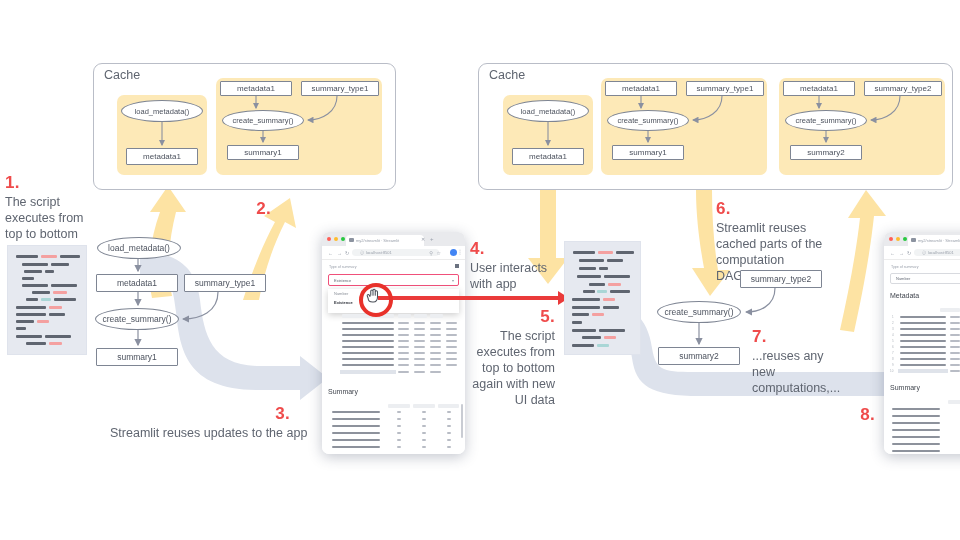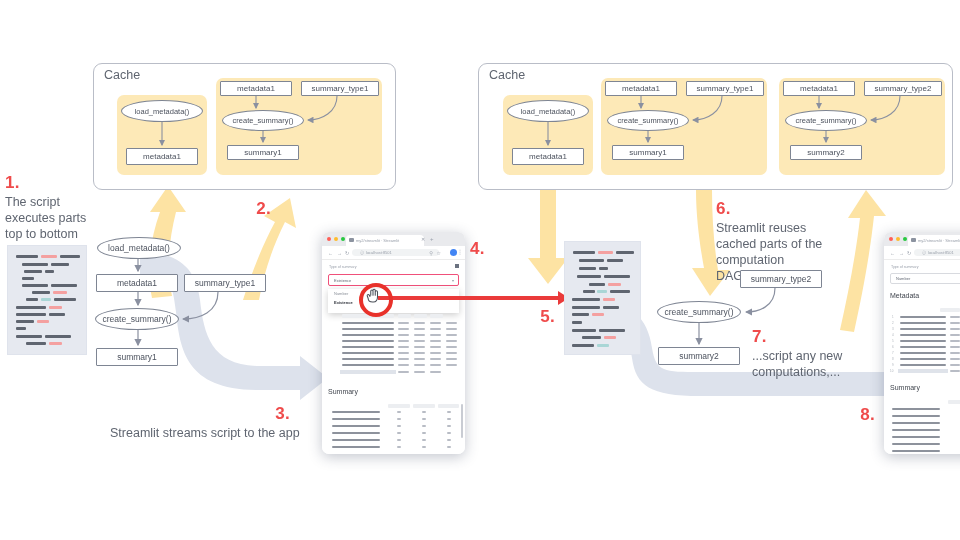--- a/index.html
+++ b/index.html
@@ -256,21 +256,21 @@
       <line x1="169" y1="67" x2="169" y2="78" stroke="#8a90a0" stroke-width="1.1" marker-end="url(#ah2)"></line>
       <path d="M243,32 C243,48 228,56 214,56" stroke="#8a90a0" stroke-width="1.1" fill="none" marker-end="url(#ah2)"></path>
       <line x1="340" y1="32" x2="340" y2="44" stroke="#8a90a0" stroke-width="1.1" marker-end="url(#ah2)"></line>
       <line x1="347" y1="67" x2="347" y2="78" stroke="#8a90a0" stroke-width="1.1" marker-end="url(#ah2)"></line>
       <path d="M421,32 C421,48 406,56 392,56" stroke="#8a90a0" stroke-width="1.1" fill="none" marker-end="url(#ah2)"></path>
     </svg>
   </div>
 
   <div class="abs" style="left:5px;top:174px;width:82px;">
     <div class="stepnum">1.</div>
-    <div class="caption" style="margin-top:3px;">The script executes parts top to bottom</div>
+    <div class="caption" style="margin-top:3px;">The script executes from top to bottom</div>
   </div>
 
   <div class="script-page" style="left:8px;top:246px;width:78px;height:108px;">
     <div class="line" style="left:8px;top:9px;width:22px;"></div>
     <div class="line pink" style="left:33px;top:9px;width:16px;"></div>
     <div class="line" style="left:52px;top:9px;width:20px;"></div>
     <div class="line" style="left:14px;top:17px;width:26px;"></div>
     <div class="line" style="left:43px;top:17px;width:18px;"></div>
     <div class="line" style="left:16px;top:24px;width:18px;"></div>
     <div class="line" style="left:37px;top:24px;width:9px;"></div>
@@ -323,21 +323,21 @@
       </defs>
       <line x1="50" y1="25" x2="50" y2="37" stroke="#8a90a0" stroke-width="1.2" marker-end="url(#ah3)"></line>
       <line x1="50" y1="58" x2="50" y2="71" stroke="#8a90a0" stroke-width="1.2" marker-end="url(#ah3)"></line>
       <line x1="50" y1="96" x2="50" y2="111" stroke="#8a90a0" stroke-width="1.2" marker-end="url(#ah3)"></line>
       <path d="M130,58 C130,78 112,85 95,85" stroke="#8a90a0" stroke-width="1.2" fill="none" marker-end="url(#ah3)"></path>
     </svg>
   </div>
 
   <div class="abs" style="left:110px;top:405px;width:180px;">
     <div class="stepnum" style="text-align:right;">3.</div>
-    <div class="caption center" style="margin-top:3px;white-space:nowrap;">Streamlit streams script to the app</div>
+    <div class="caption center" style="margin-top:3px;white-space:nowrap;">Streamlit reuses updates to the app</div>
   </div>
 
   <div class="browser" style="left:322px;top:232px;width:143px;height:222px;">
     <div class="bw-chrome">
       <div class="bw-dot" style="left:5px;background:#ff5f57;"></div>
       <div class="bw-dot" style="left:12px;background:#febc2e;"></div>
       <div class="bw-dot" style="left:19px;background:#28c840;"></div>
       <div class="bw-tab">
         <span class="bw-favicon"></span>
         <span>my2/streamlit · Streamlit</span>
@@ -462,24 +462,26 @@
   <div class="red-line" style="left:378px;top:296px;width:182px;"></div>
   <div class="red-head" style="left:558px;top:291px;"></div>
 
   <div class="click-ring" style="left:359px;top:283px;width:26px;height:26px;"></div>
   <svg class="hand" style="left:364px;top:287px;" width="18" height="18" viewBox="0 0 24 24">
     <path d="M9 11V5.5a1.5 1.5 0 0 1 3 0V11m0 0V4.5a1.5 1.5 0 0 1 3 0V11m0 0V6.5a1.5 1.5 0 0 1 3 0V13c0 4-2 7-5.5 7h-1C7 20 5.5 17.5 5.5 15l-1.2-3.2a1.4 1.4 0 0 1 2.4-1.3L8 12.5" fill="#ffffff" stroke="#4a4f58" stroke-width="1.4" stroke-linecap="round" stroke-linejoin="round"></path>
   </svg>
 
   <div class="abs" style="left:470px;top:240px;width:85px;">
     <div class="stepnum">4.</div>
+    <div class="caption" style="margin-top:3px;">User interacts with app</div>
   </div>
 
   <div class="abs" style="left:465px;top:308px;width:90px;">
     <div class="stepnum" style="text-align:right;">5.</div>
+    <div class="caption right" style="margin-top:3px;">The script executes from top to bottom again with new UI data</div>
   </div>
 
   <div class="script-page" style="left:565px;top:242px;width:75px;height:112px;">
     <div class="line" style="left:8px;top:9px;width:22px;"></div>
     <div class="line pink" style="left:33px;top:9px;width:15px;"></div>
     <div class="line" style="left:51px;top:9px;width:18px;"></div>
     <div class="line" style="left:14px;top:17px;width:25px;"></div>
     <div class="line" style="left:42px;top:17px;width:16px;"></div>
     <div class="line" style="left:14px;top:25px;width:17px;"></div>
     <div class="line" style="left:34px;top:25px;width:9px;"></div>
@@ -526,21 +528,21 @@
           <path d="M0,0 L6,3 L0,6 z" fill="#8a90a0"></path>
         </marker>
       </defs>
       <path d="M120,23 C120,42 103,47 91,47" stroke="#8a90a0" stroke-width="1.2" fill="none" marker-end="url(#ah4)"></path>
       <line x1="44" y1="58" x2="44" y2="79" stroke="#8a90a0" stroke-width="1.2" marker-end="url(#ah4)"></line>
     </svg>
   </div>
 
   <div class="abs" style="left:752px;top:328px;width:95px;">
     <div class="stepnum">7.</div>
-    <div class="caption" style="margin-top:3px;">...script any new computations,...</div>
+    <div class="caption" style="margin-top:3px;">...reuses any new computations,...</div>
   </div>
 
   <div class="abs" style="left:690px;top:406px;width:185px;">
     <div class="stepnum" style="text-align:right;">8.</div>
   </div>
 
   <div class="browser" style="left:884px;top:232px;width:110px;height:222px;">
     <div class="bw-chrome">
       <div class="bw-dot" style="left:5px;background:#ff5f57;"></div>
       <div class="bw-dot" style="left:12px;background:#febc2e;"></div>

